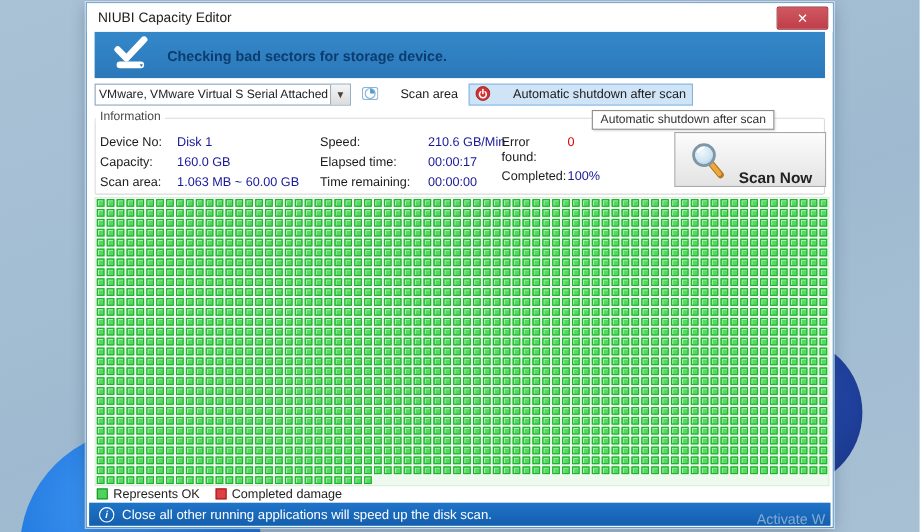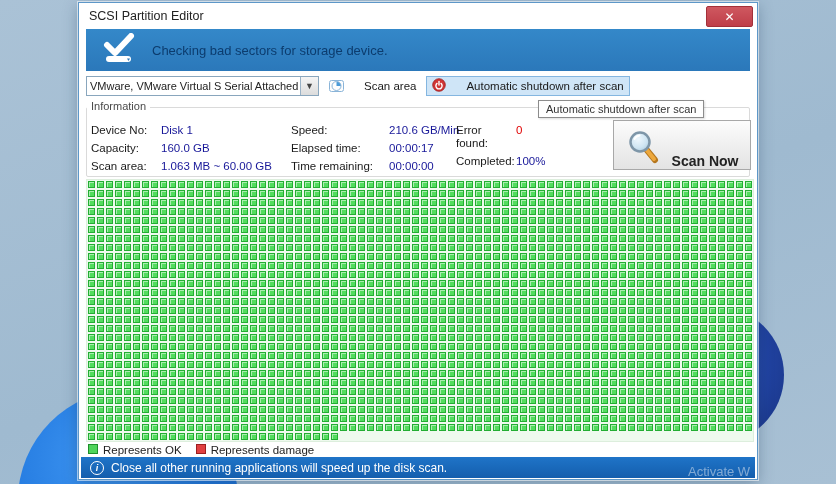--- a/index.html
+++ b/index.html
@@ -29,21 +29,21 @@
   .close-btn{
     position:absolute;right:4px;top:3px;width:47px;height:21px;
     background:linear-gradient(#cf5860,#bf3e49);border:1px solid #a33039;border-radius:2px;
     color:#fff;font-size:12px;font-weight:bold;text-align:center;line-height:20px;cursor:pointer;box-sizing:border-box;
   }
   .banner{
     position:absolute;left:7px;right:7px;top:26px;height:42px;
     background:linear-gradient(#3488c9,#2b78ba);display:flex;align-items:center;
   }
   .banner-icon{margin-left:16px;flex:0 0 auto;}
-  .banner-text{margin-left:16px;font-size:13px;font-weight:normal;color:#0c3c6e;}
+  .banner-text{margin-left:16px;font-size:13px;font-weight:bold;color:#0c3c6e;}
   
   .toolbar{position:absolute;left:7px;top:72px;height:22px;display:flex;align-items:center;}
   .combobox{
     width:233px;height:20px;background:#fff;border:1px solid #89a6bd;box-sizing:border-box;
     display:flex;align-items:center;font-size:11px;color:#222;cursor:default;
   }
   .combo-text{flex:1;padding:0 3px;white-space:nowrap;overflow:hidden;}
   .combo-arrow{
     width:17px;height:18px;border-left:1px solid #9ab2c6;background:linear-gradient(#f5f5f5,#dcdcdc);
     display:flex;align-items:center;justify-content:center;font-size:9px;color:#444;
@@ -112,21 +112,21 @@
 </style>
 </head>
 <body>
 
 <div class="blob blob-left"></div>
 <div class="blob blob-right"></div>
 
 <div class="window">
 
   <div class="titlebar">
-    <span class="title">SCSI Partition Editor</span>
+    <span class="title">NIUBI Capacity Editor</span>
     <div class="close-btn">
       <span>✕</span>
     </div>
   </div>
 
   <div class="banner">
     <span class="banner-icon">
       <svg width="34" height="30" viewBox="0 0 34 30">
         <path d="M5 12 L13 20 L29 3" stroke="#ffffff" stroke-width="6" fill="none" stroke-linecap="round" stroke-linejoin="round"></path>
         <rect x="4" y="23" width="25" height="6" rx="3" fill="#ffffff"></rect>
@@ -2334,21 +2334,21 @@
       </div>
   </div>
 
   <div class="legend">
     <div class="legend-item">
       <span class="swatch"></span>
       <span>Represents OK</span>
     </div>
     <div class="legend-item">
       <span class="swatch red"></span>
-      <span>Represents damage</span>
+      <span>Completed damage</span>
     </div>
   </div>
 
   <div class="statusbar">
     <span class="info-icon">i</span>
     <span>Close all other running applications will speed up the disk scan.</span>
   </div>
 
 </div>
 

